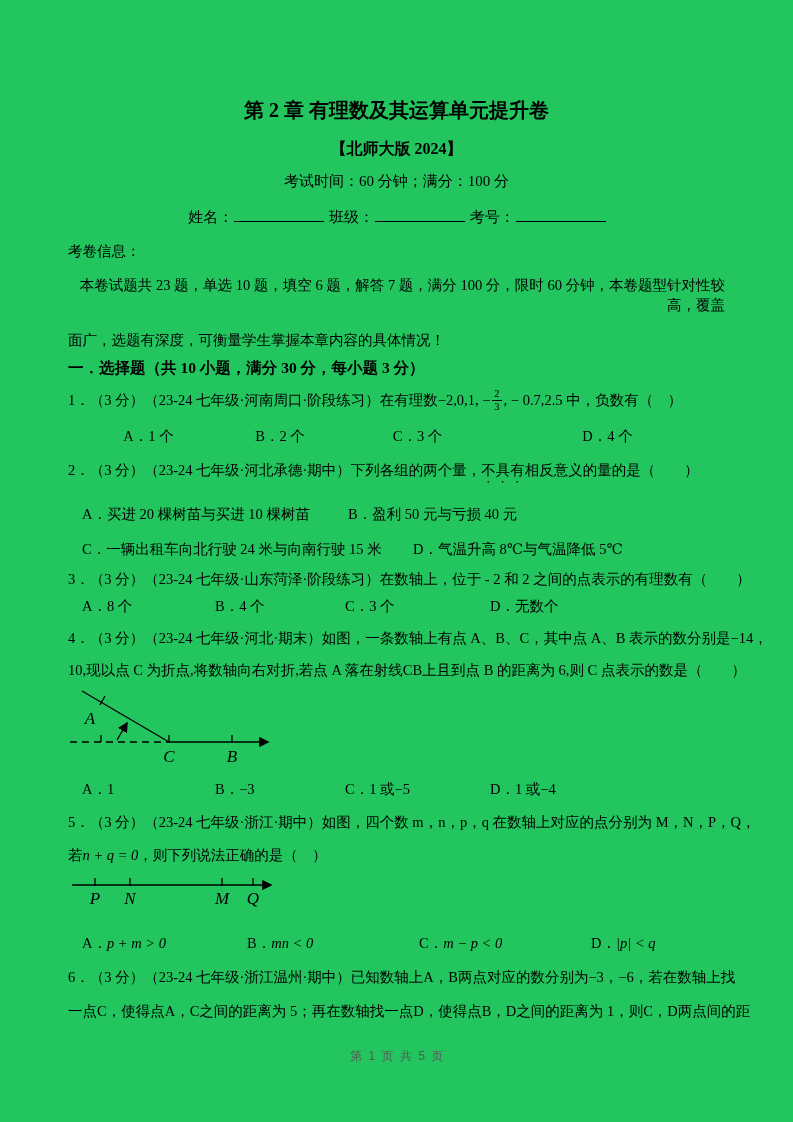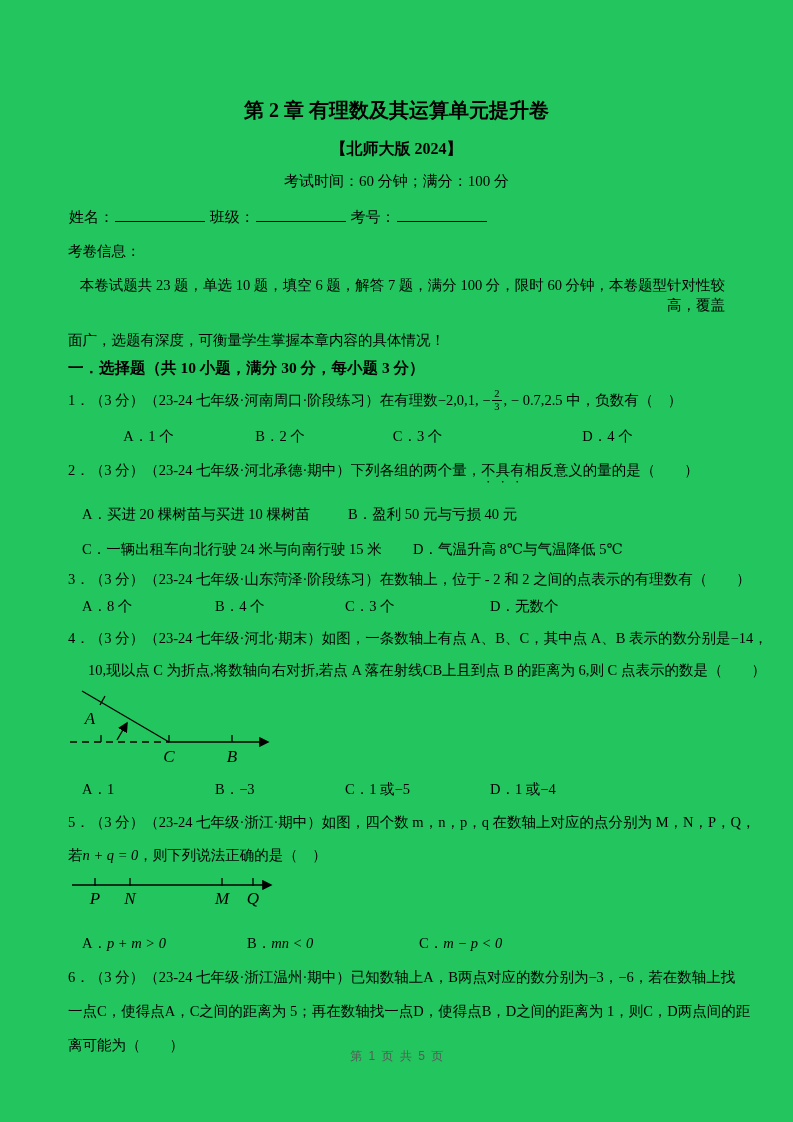--- a/index.html
+++ b/index.html
@@ -14,21 +14,21 @@
     font-family: "Liberation Serif", "DejaVu Serif", serif;
     font-size: 14.5px;
     overflow: hidden;
     display: flow-root;
   }
   .content { margin: 0 68px; width: 657px; }
 
   .title   { margin-top: 95px; text-align: center; font-size: 20px; font-weight: bold; line-height: 30px; }
   .edition { margin-top: 13px; text-align: center; font-size: 16px; font-weight: bold; line-height: 21px; }
   .exam-info { margin-top: 12px; text-align: center; font-size: 15px; line-height: 20px; }
-  .name-row  { margin-top: 16px; font-size: 15px; line-height: 20px; }
+  .name-row  { margin-top: 16px; text-align: center; font-size: 15px; line-height: 20px; }
   .blank {
     display: inline-block;
     width: 90px;
     height: 15px;
     border-bottom: 1px solid #000;
     vertical-align: baseline;
   }
   .name-row .group { margin: 0 1px; }
 
   .line { line-height: 20px; margin-top: 14px; white-space: nowrap; }
@@ -74,21 +74,21 @@
   .opts-q1 { margin-top: 13px; text-align: center; }
   .opts-q2a { margin-top: 18px; }
   .opts-q2b { margin-top: 15px; }
   .opts-q3 { margin-top: 7px; }
   .opts-q4 { margin-top: 11px; }
   .opts-q5 { margin-top: 20px; gap: 32px; }
 
   .q2-line { margin-top: 14px; }
   .q3-line { margin-top: 10px; }
   .q4-line1 { margin-top: 12px; }
-  .q4-line2 { margin-top: 12px; margin-left: 20px; }
+  .q4-line2 { margin-top: 12px; }
   .q5-line1 { margin-top: 13px; }
   .q5-line2 { margin-top: 13px; }
   .q6-line { margin-top: 14px; }
 
   .emph {
     -webkit-text-emphasis: filled dot;
     -webkit-text-emphasis-position: under right;
     text-emphasis: filled dot;
     text-emphasis-position: under right;
   }
@@ -211,22 +211,22 @@
       <text x="27" y="33" text-anchor="middle">P</text>
       <text x="62" y="33" text-anchor="middle">N</text>
       <text x="154" y="33" text-anchor="middle">M</text>
       <text x="185" y="33" text-anchor="middle">Q</text>
     </svg>
 
     <div class="opts4 wide-c opts-q5">
       <span><span>A．</span><span class="math-var">p + m &gt; 0</span></span>
       <span><span>B．</span><span class="math-var">mn &lt; 0</span></span>
       <span><span>C．</span><span class="math-var">m − p &lt; 0</span></span>
+      <span><span>D．</span><span class="math-var">|p| &lt; q</span></span>
     </div>
 
     <div class="line q6-line">6．（3 分）（23-24 七年级·浙江温州·期中）已知数轴上A，B两点对应的数分别为−3，−6，若在数轴上找</div>
     <div class="line q6-line">一点C，使得点A，C之间的距离为 5；再在数轴找一点D，使得点B，D之间的距离为 1，则C，D两点间的距</div>
-    <div class="line q6-line">离可能为（　　）</div>
 
   </div>
 
   <div class="footer">第 1 页 共 5 页</div>
 </div>
 
 </body></html>

